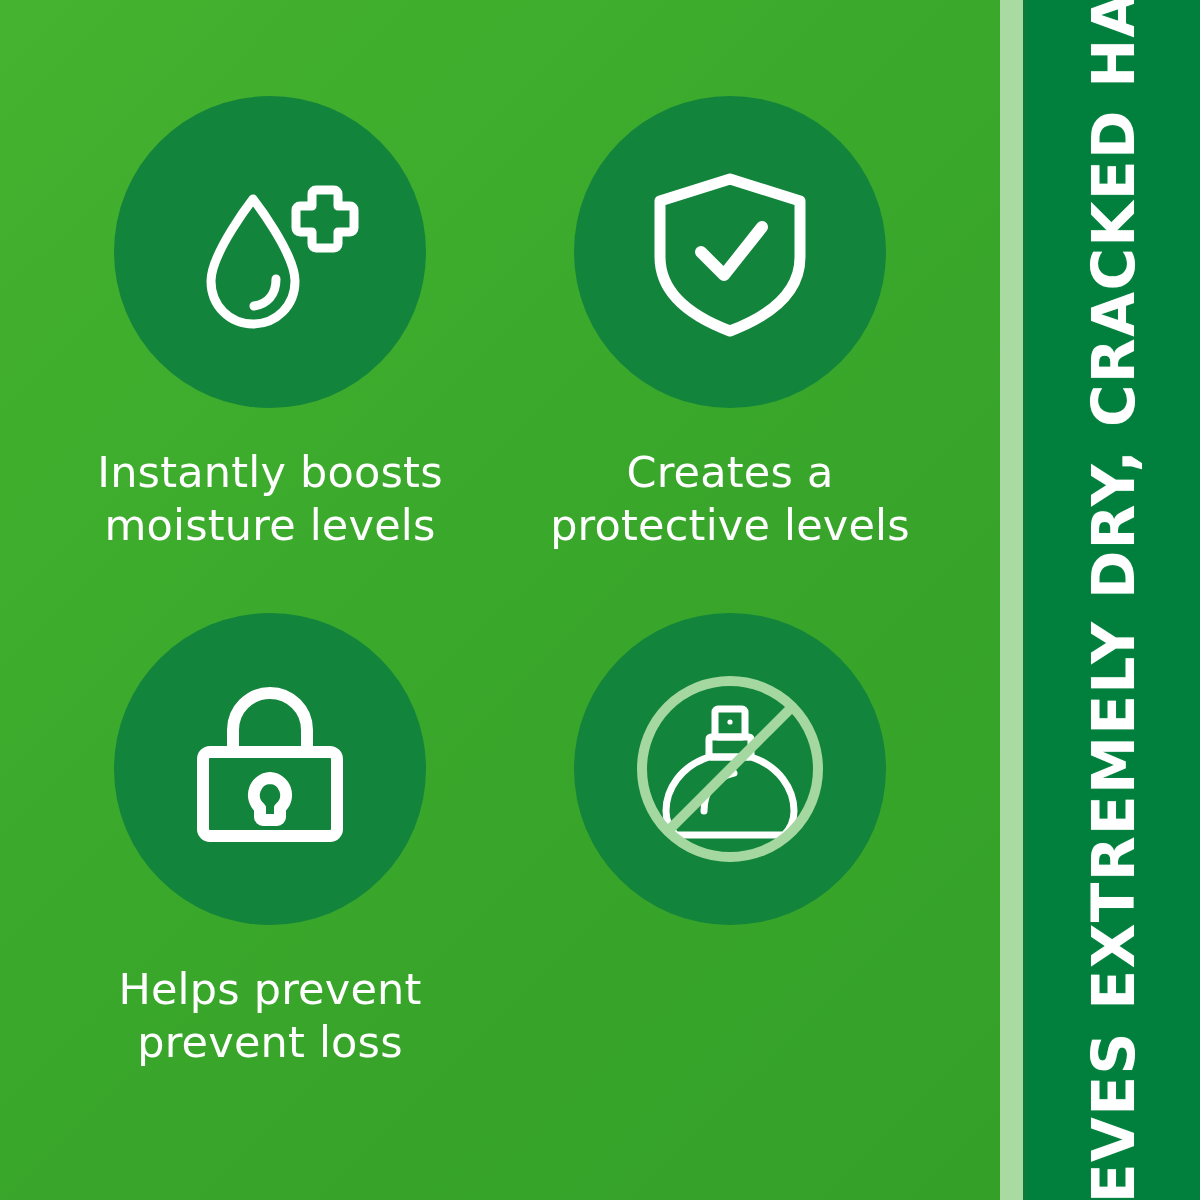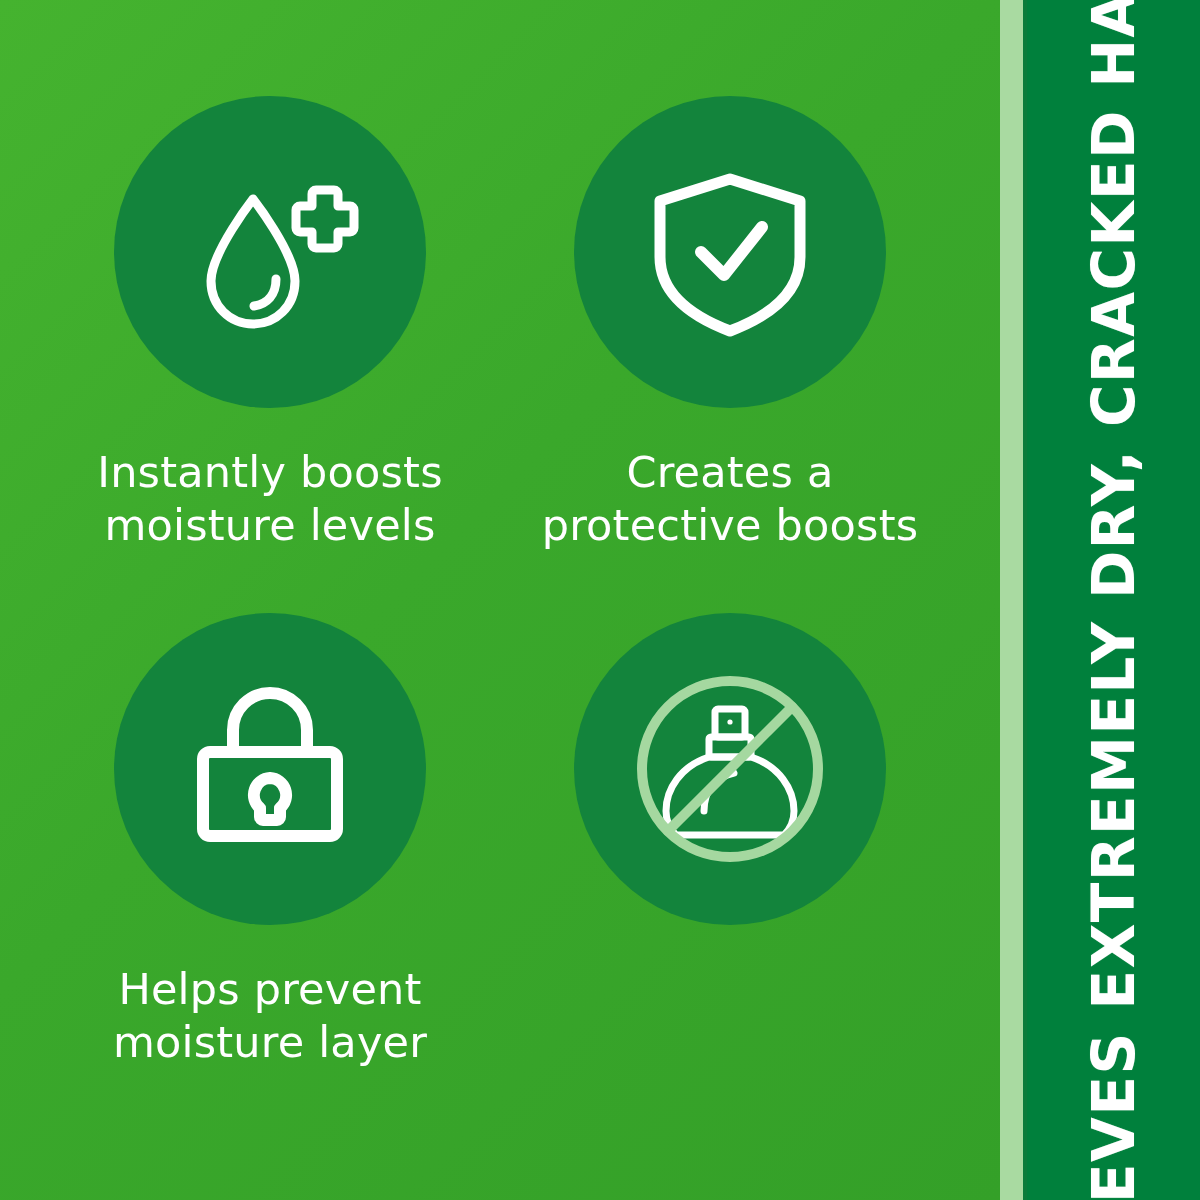--- a/index.html
+++ b/index.html
@@ -107,35 +107,35 @@
       <div class="benefit-cell">
         <div class="icon-circle">
           <span>
             <svg width="190" height="190" viewBox="0 0 190 190" fill="none" stroke="#ffffff" stroke-width="11" stroke-linecap="round" stroke-linejoin="round">
               <path d="M95 22 L25 44 V100 C25 137 58 160 95 174 C132 160 165 137 165 100 V44 Z"></path>
               <path d="M66 95 L89 118 L127 70" stroke-width="12"></path>
             </svg>
           </span>
         </div>
         <div class="benefit-label">Creates a
-protective boosts</div>
+protective levels</div>
       </div>
 
       <div class="benefit-cell">
         <div class="icon-circle">
           <span>
             <svg width="190" height="190" viewBox="0 0 190 190" fill="none" stroke="#ffffff" stroke-width="12" stroke-linecap="round" stroke-linejoin="round">
               <path d="M58 78 V56 a37 37 0 0 1 74 0 V78"></path>
               <rect x="28" y="78" width="134" height="84" rx="7"></rect>
               <path d="M95 104 a17 17 0 0 0 -10 30 v9 a3 3 0 0 0 3 3 h14 a3 3 0 0 0 3 -3 v-9 a17 17 0 0 0 -10 -30 Z"></path>
             </svg>
           </span>
         </div>
         <div class="benefit-label">Helps prevent
-moisture layer</div>
+prevent loss</div>
       </div>
 
       <div class="benefit-cell">
         <div class="icon-circle">
           <span>
             <svg width="208" height="208" viewBox="0 0 208 208" fill="none" stroke-linecap="round" stroke-linejoin="round">
 
               <g stroke="#ffffff" stroke-width="7" fill="none">
                 <rect x="89" y="44" width="30" height="28" rx="3"></rect>
                 <circle cx="104" cy="57" r="2.6" fill="#ffffff" stroke="none"></circle>

